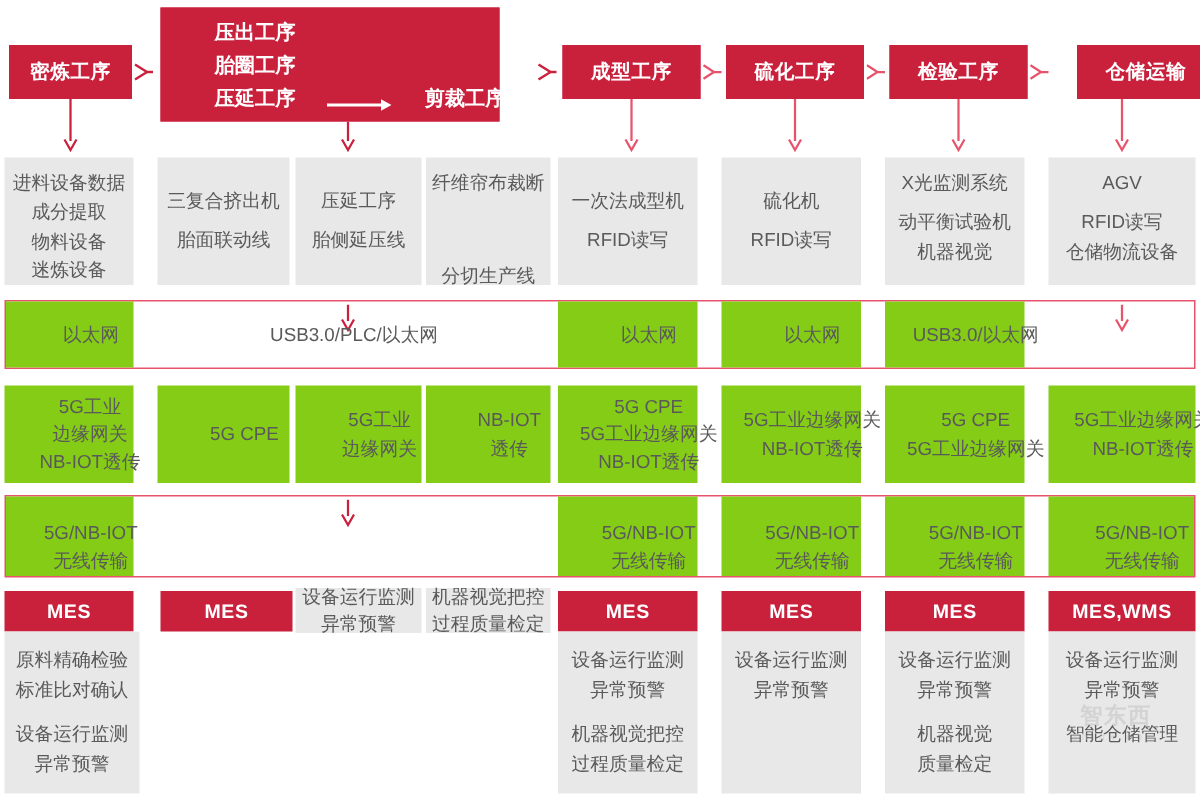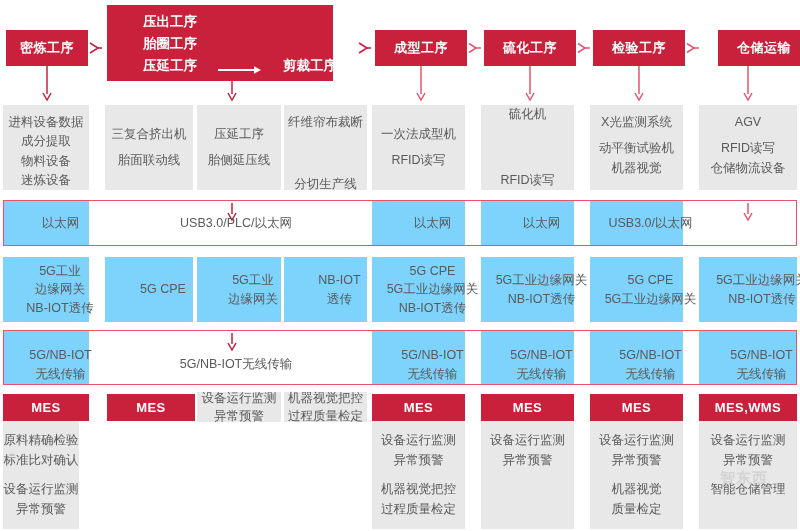--- a/index.html
+++ b/index.html
@@ -39,21 +39,21 @@
   .card .ln{white-space:nowrap;}
   .card .gap{height:7px;}
 
   
   .varrow{position:absolute;}
 
   
   .band{border:1px solid #e8536c;background:transparent;}
 
   .cellg{
-    background:#7dd3fc;color:#5a5a5a;font-size:12.5px;line-height:1.45;
+    background:#84cc16;color:#5a5a5a;font-size:12.5px;line-height:1.45;
     display:flex;flex-direction:column;align-items:center;justify-content:center;
     text-align:center;
     padding-left:28px;
   }
   .cellw{
     background:transparent;color:#5a5a5a;font-size:12.5px;line-height:1.45;
     display:flex;flex-direction:column;align-items:center;justify-content:center;
     text-align:center;
   }
   .cellg .ln,.cellw .ln{white-space:nowrap;}
@@ -221,21 +221,21 @@
     <span class="gap"></span>
     <span class="ln">RFID读写</span>
   </div>
 
   <div class="abs card" style="left:372px;top:105px;width:93px;height:85px;justify-content:center;padding-top:0;">
     <span class="ln">一次法成型机</span>
     <span class="gap"></span>
     <span class="ln">RFID读写</span>
   </div>
 
-  <div class="abs card" style="left:481px;top:105px;width:93px;height:85px;justify-content:center;padding-top:0;gap:20px;">
+  <div class="abs card" style="left:481px;top:105px;width:93px;height:85px;justify-content:center;padding-top:0;">
     <span class="ln">硫化机</span>
     <span class="gap"></span>
     <span class="ln">RFID读写</span>
   </div>
 
   <div class="abs card" style="left:590px;top:105px;width:93px;height:85px;">
     <span class="ln">X光监测系统</span>
     <span class="gap"></span>
     <span class="ln">动平衡试验机</span>
     <span class="ln">机器视觉</span>
@@ -373,44 +373,41 @@
     <svg width="12" height="19" viewBox="0 0 12 19">
         <path d="M6 0 L6 11" stroke="#e8536c" stroke-width="1.5"></path>
         <path d="M2 10 L6 17 L10 10" fill="none" stroke="#e8536c" stroke-width="1.5"></path>
       </svg>
   </div>
 
   <div class="abs cellg" style="left:4px;top:331px;width:85px;height:53px;">
     <span class="ln" style="margin-top:14px;">5G/NB-IOT</span>
     <span class="ln">无线传输</span>
   </div>
-  <div class="abs cellw" style="left:105px;top:331px;width:262px;height:53px;">
-    <span class="ln" style="margin-top:14px;">5G/NB-IOT无线传输</span>
-  </div>
   <div class="abs cellg" style="left:372px;top:331px;width:93px;height:53px;">
     <span class="ln" style="margin-top:14px;">5G/NB-IOT</span>
     <span class="ln">无线传输</span>
   </div>
   <div class="abs cellg" style="left:481px;top:331px;width:93px;height:53px;">
     <span class="ln" style="margin-top:14px;">5G/NB-IOT</span>
     <span class="ln">无线传输</span>
   </div>
   <div class="abs cellg" style="left:590px;top:331px;width:93px;height:53px;">
     <span class="ln" style="margin-top:14px;">5G/NB-IOT</span>
     <span class="ln">无线传输</span>
   </div>
   <div class="abs cellg" style="left:699px;top:331px;width:97px;height:53px;">
     <span class="ln" style="margin-top:14px;">5G/NB-IOT</span>
     <span class="ln">无线传输</span>
   </div>
 
   <div class="abs mes" style="left:3px;top:394px;width:86px;height:27px;">
     <span>MES</span>
   </div>
-  <div class="abs mbody" style="left:3px;top:421px;width:76px;height:108px;">
+  <div class="abs mbody" style="left:3px;top:421px;width:90px;height:108px;">
     <span class="ln">原料精确检验</span>
     <span class="ln">标准比对确认</span>
     <span class="gap"></span>
     <span class="ln">设备运行监测</span>
     <span class="ln">异常预警</span>
   </div>
 
   <div class="abs mes" style="left:107px;top:394px;width:88px;height:27px;">
     <span>MES</span>
   </div>

